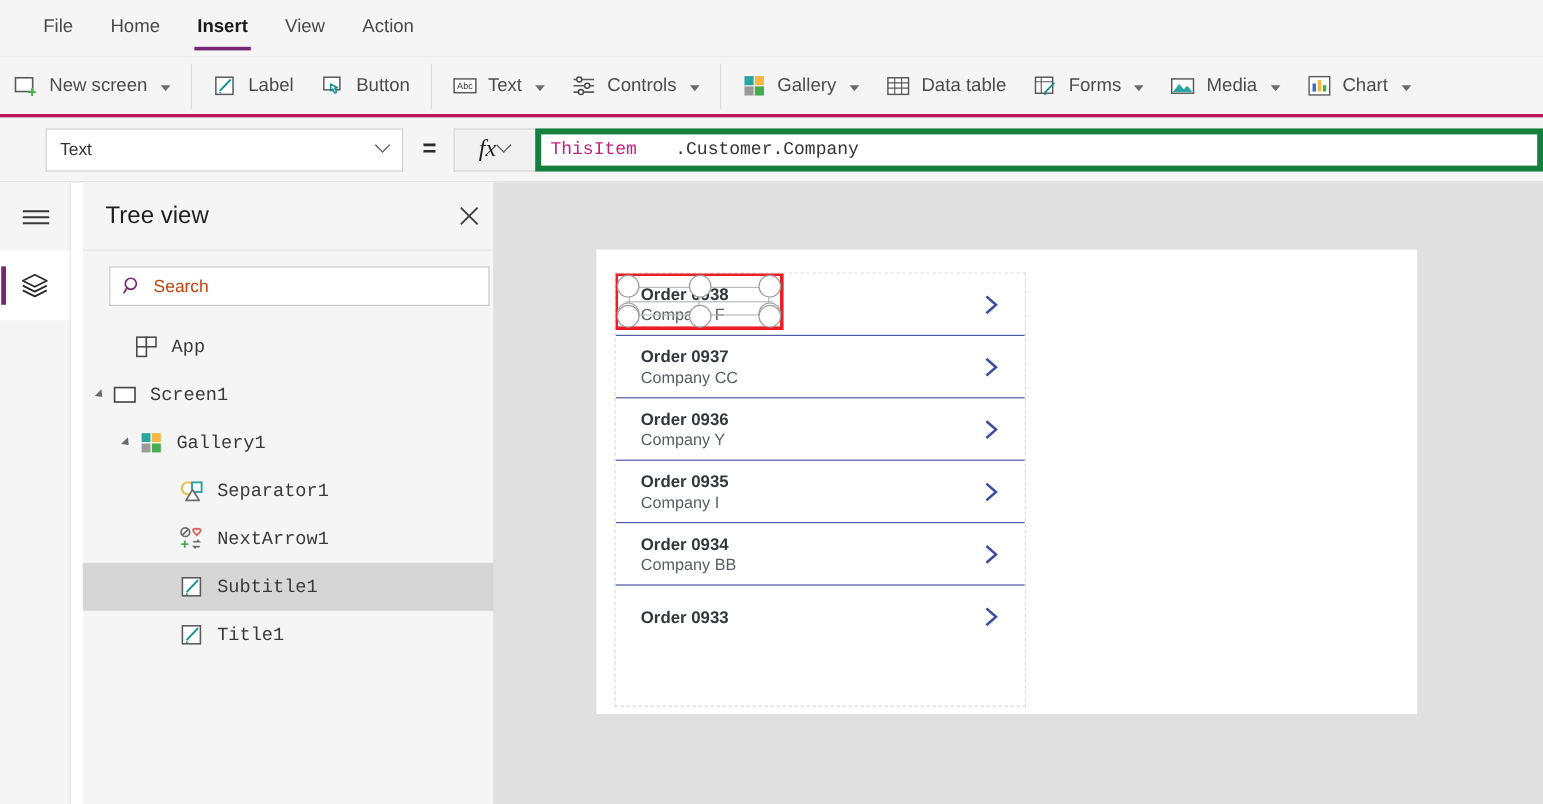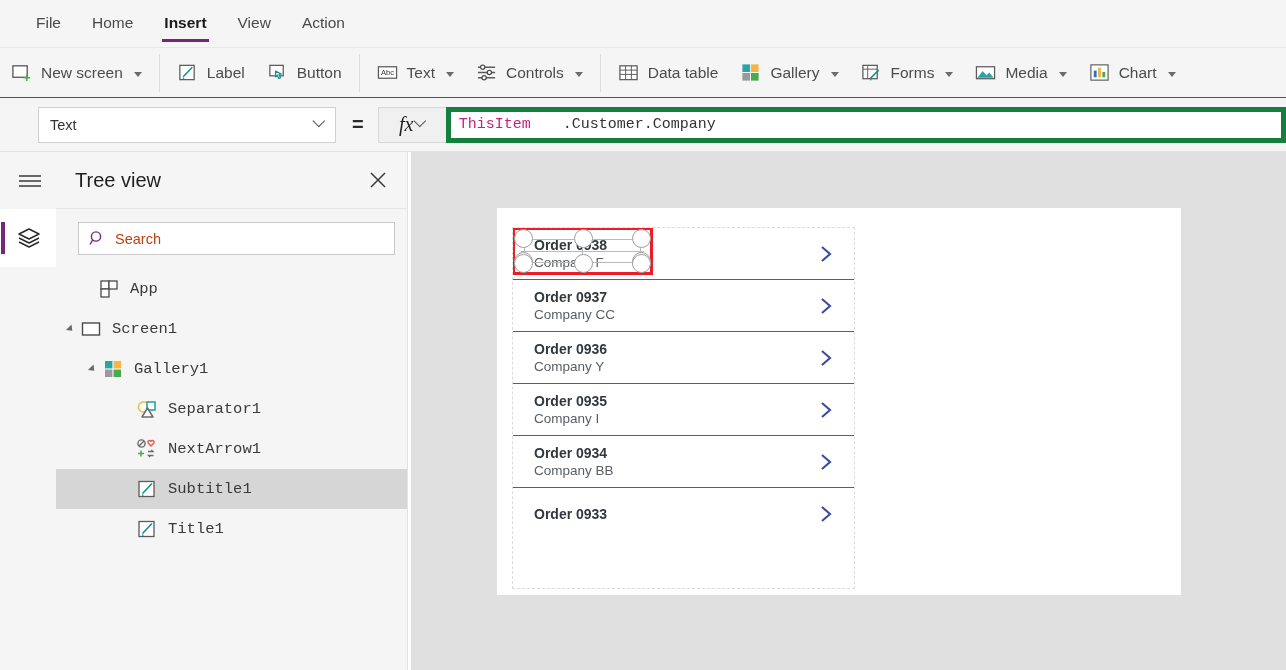--- a/index.html
+++ b/index.html
@@ -27,21 +27,21 @@
   .menu-item.active { color: #1a1a1a; font-weight: bold; }
   .menu-item.active::after {
     content: ""; position: absolute; left: 0; right: 0; bottom: -4px;
     height: 3px; background: #742774;
   }
 
   
   .ribbon {
     position: absolute; left: 0; top: 48px; width: 1286px; height: 50px;
     background: #f5f5f5; display: flex; align-items: center;
-    border-bottom: 1px solid #be185d;
+    border-bottom: 3px solid #be185d;
     overflow: hidden;
   }
   .rb-sep { width: 1px; height: 38px; background: #dddddd; margin: 0 6px; flex: 0 0 auto; }
   .rb-btn {
     display: flex; align-items: center; gap: 9px;
     padding: 6px 11px; cursor: pointer; white-space: nowrap; height: 38px;
   }
   .rb-label { font-size: 15.5px; color: #4c4c4c; }
   .rb-ico { width: 21px; height: 21px; flex: 0 0 auto; display:block; }
   .caret {
@@ -96,21 +96,21 @@
     background: #ffffff; display: flex; align-items: center; justify-content: center;
     cursor: pointer;
   }
   .rail-btn::before {
     content: ""; position: absolute; left: 1px; top: 13px;
     width: 4px; height: 32px; background: #742774;
   }
 
   
   .tree {
-    position: absolute; left: 56px; top: 152px; width: 352px; height: 518px;
+    position: absolute; left: 69px; top: 152px; width: 352px; height: 518px;
     background: #f5f5f5; border-right: 1px solid #e2e2e2;
   }
   .tree-head {
     height: 57px; display: flex; align-items: center; padding: 0 18px 0 19px;
     border-bottom: 1px solid #e6e6e6;
   }
   .tree-title { font-size: 20px; color: #1f1f1f; flex: 1; }
   .tree-close { cursor: pointer; width: 22px; height: 22px; }
   .search-wrap { padding: 13px 12px 12px 22px; }
   .search-box {
@@ -238,35 +238,35 @@
         <circle cx="8.5" cy="16.5" r="2.2" fill="#fff" stroke="#4a4a4a" stroke-width="1.3"></circle>
       </svg>
       <span class="rb-label">Controls</span>
       <span class="caret"></span>
     </div>
 
     <div class="rb-sep"></div>
 
     <div class="rb-btn">
       <svg class="rb-ico" viewBox="0 0 22 22">
-        <rect x="2" y="4" width="18" height="14.5" fill="#fff" stroke="#5a5a5a" stroke-width="1.3"></rect>
-        <path d="M2 8.5h18M2 13h18M8 4v14.5M14 4v14.5" stroke="#5a5a5a" stroke-width="1"></path>
-      </svg>
-      <span class="rb-label">Data table</span>
-    </div>
-
-    <div class="rb-btn">
-      <svg class="rb-ico" viewBox="0 0 22 22">
         <rect x="2.5" y="2.5" width="8" height="8" fill="#2aa5a5"></rect>
         <rect x="11.5" y="2.5" width="8" height="8" fill="#f5b642"></rect>
         <rect x="2.5" y="11.5" width="8" height="8" fill="#9a9a9a"></rect>
         <rect x="11.5" y="11.5" width="8" height="8" fill="#46ac4d"></rect>
       </svg>
       <span class="rb-label">Gallery</span>
       <span class="caret"></span>
+    </div>
+
+    <div class="rb-btn">
+      <svg class="rb-ico" viewBox="0 0 22 22">
+        <rect x="2" y="4" width="18" height="14.5" fill="#fff" stroke="#5a5a5a" stroke-width="1.3"></rect>
+        <path d="M2 8.5h18M2 13h18M8 4v14.5M14 4v14.5" stroke="#5a5a5a" stroke-width="1"></path>
+      </svg>
+      <span class="rb-label">Data table</span>
     </div>
 
     <div class="rb-btn">
       <svg class="rb-ico" viewBox="0 0 22 22">
         <rect x="2" y="3.5" width="15" height="14" fill="#fff" stroke="#5a5a5a" stroke-width="1.3"></rect>
         <path d="M2 7.5h15M7 3.5v14" stroke="#5a5a5a" stroke-width="1"></path>
         <path d="M10 17 L18.5 8.5" stroke="#128f8f" stroke-width="1.6"></path>
         <path d="M9.7 17.2 L9.5 19.3 L11.6 18.9 Z" fill="#128f8f"></path>
       </svg>
       <span class="rb-label">Forms</span>

